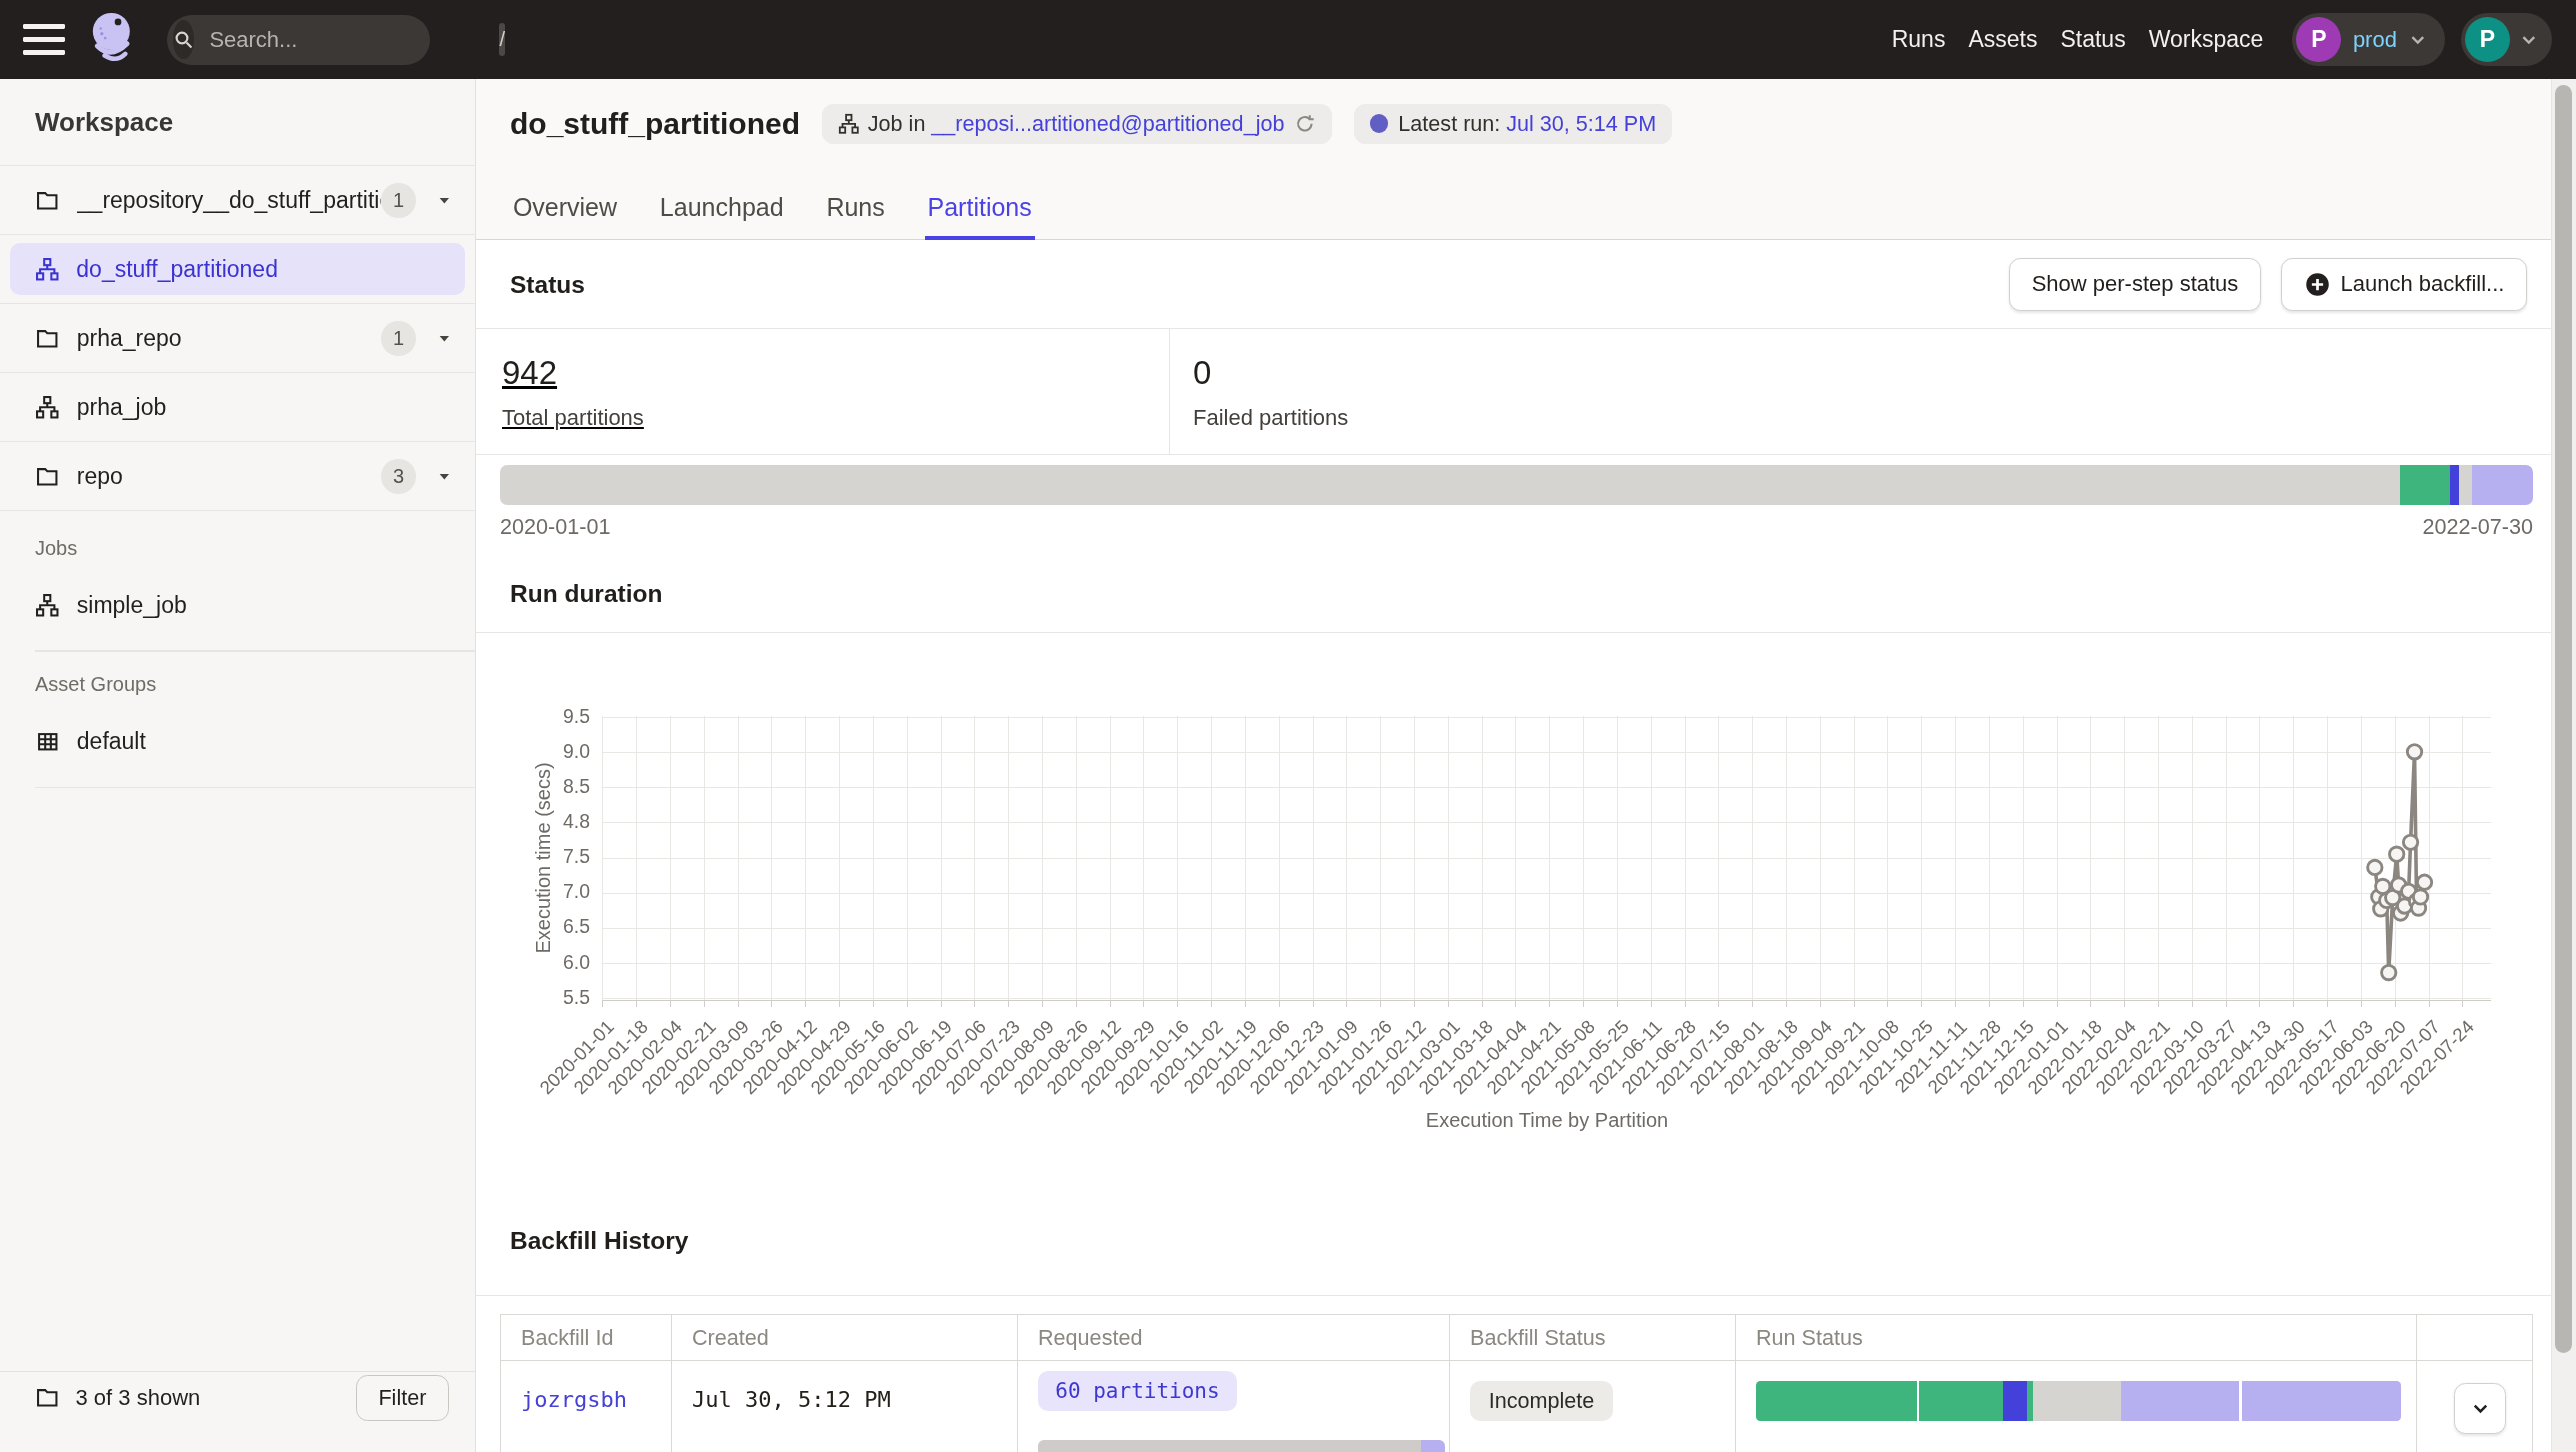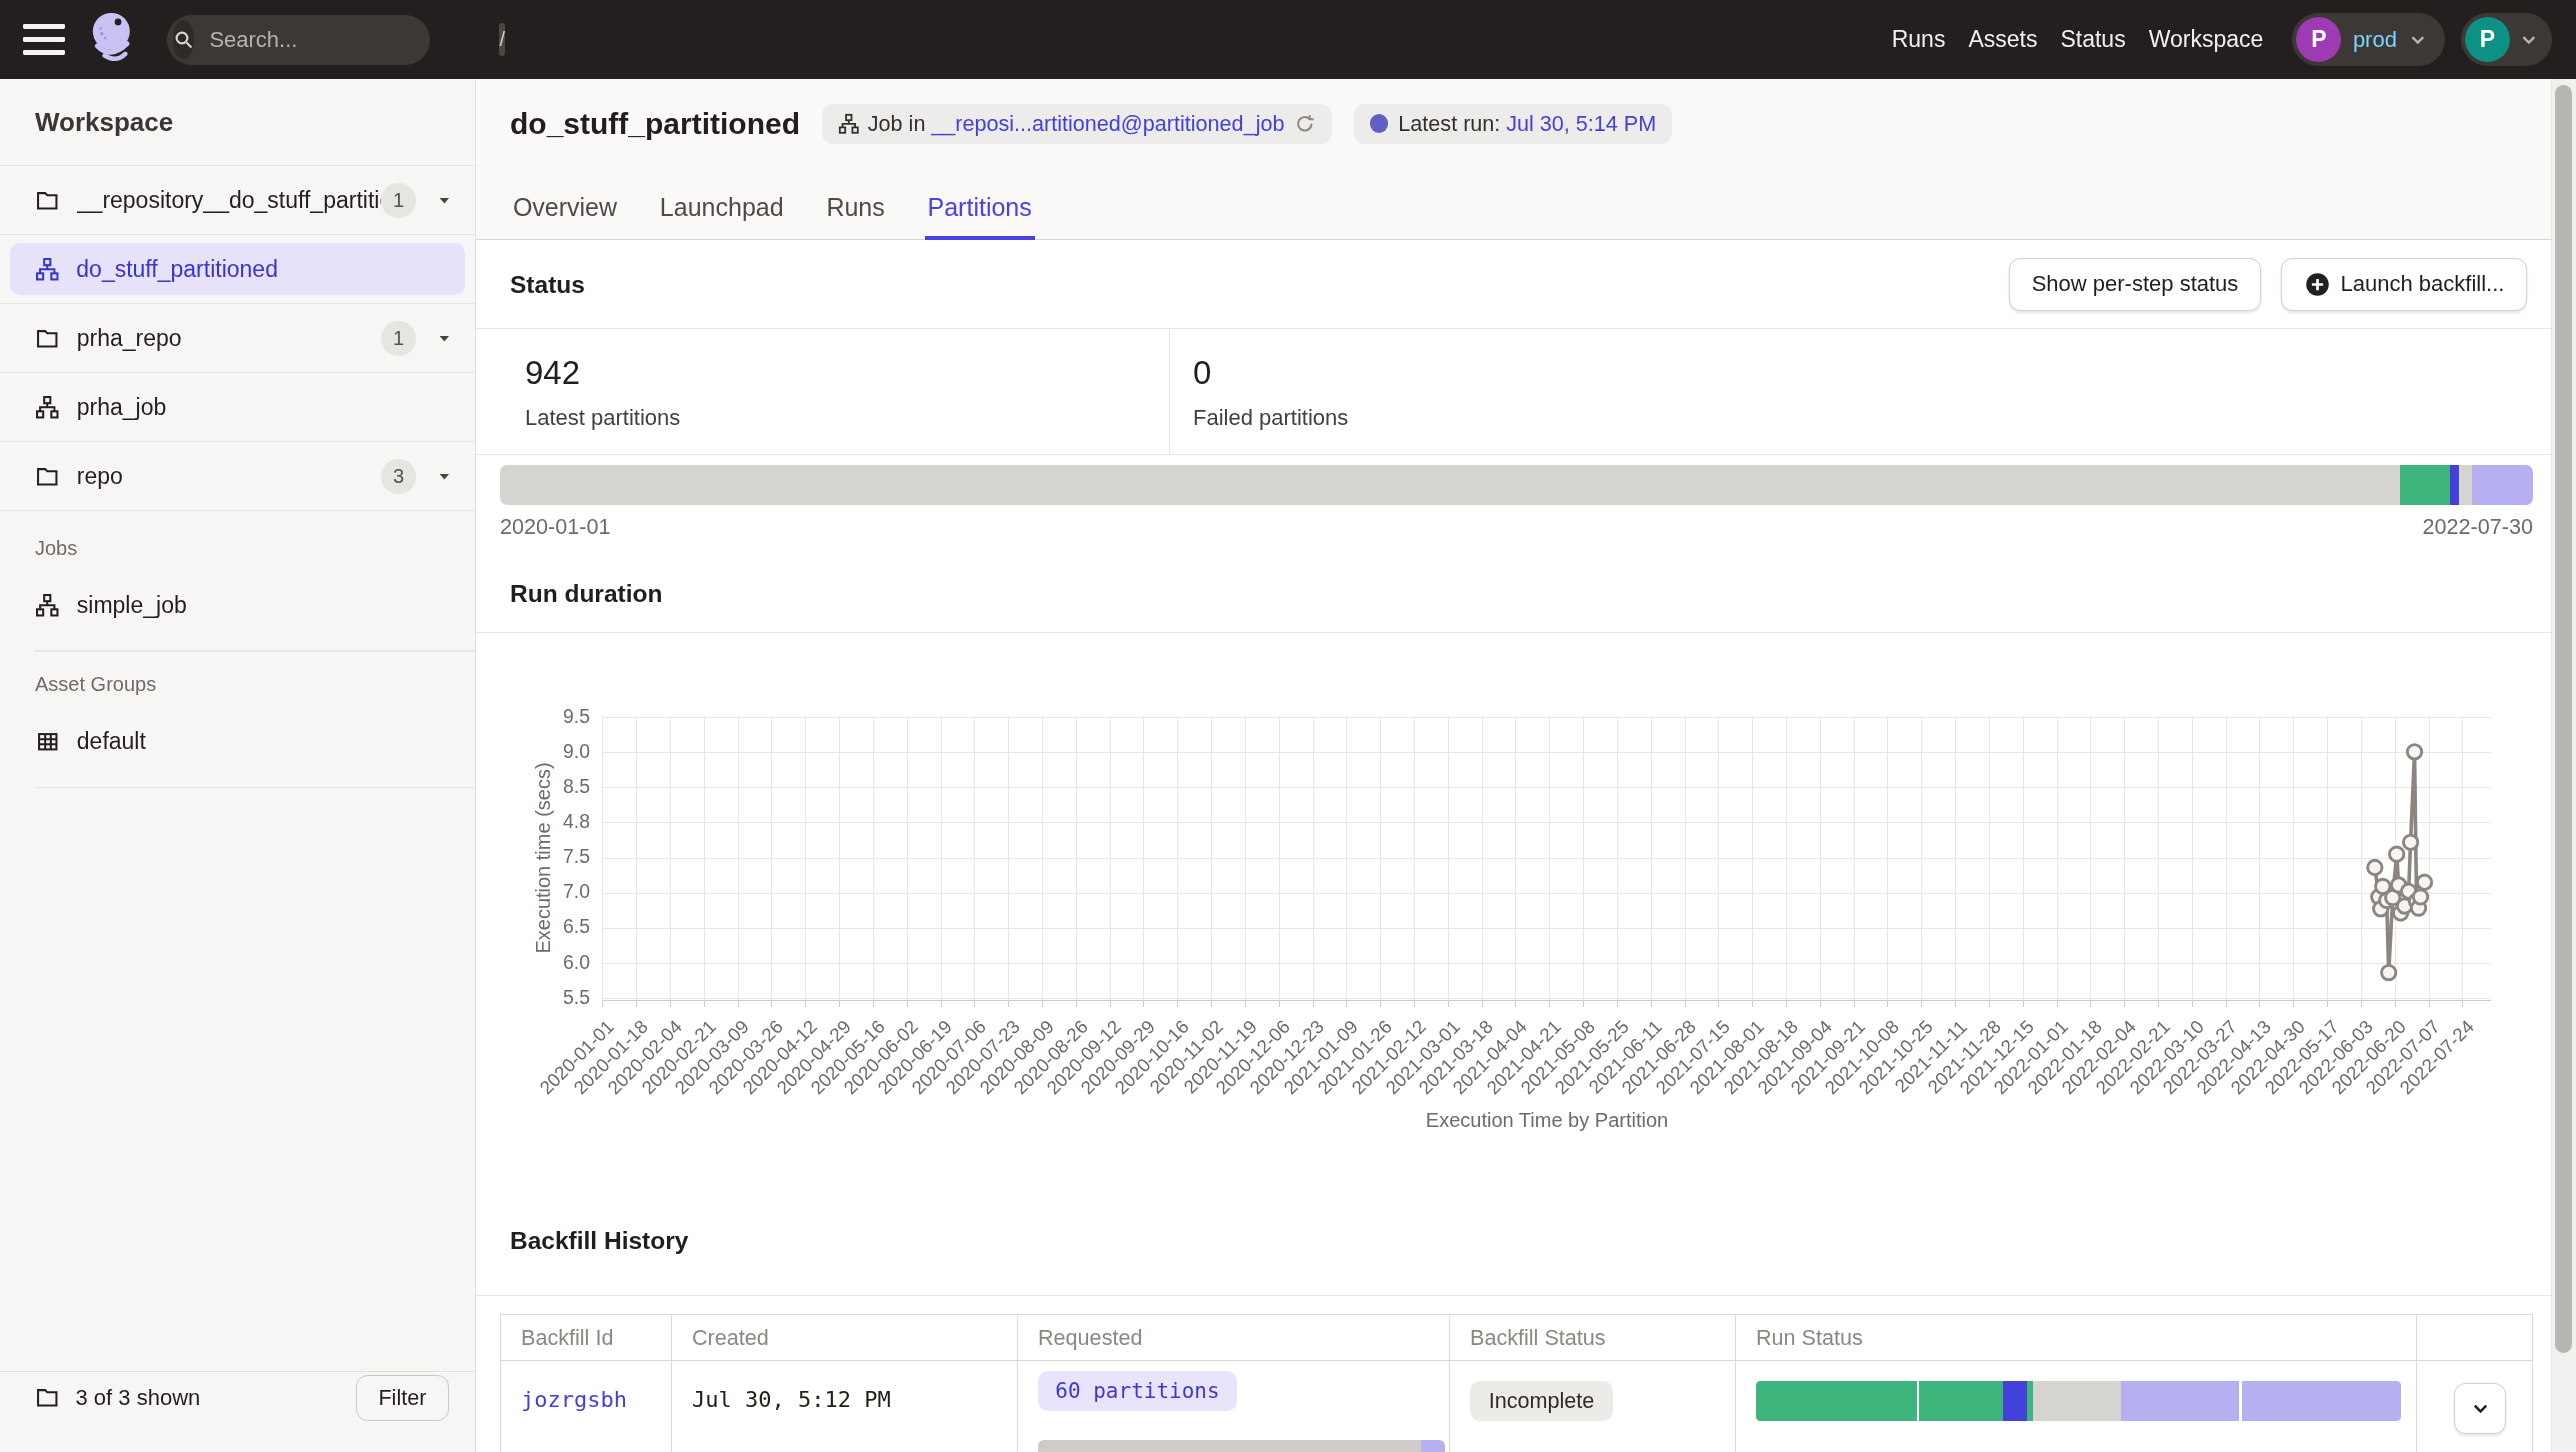--- a/index.html
+++ b/index.html
@@ -86,21 +86,21 @@
   .status-title{position:absolute;left:35px;top:32px;font-size:24.5px;font-weight:bold;color:#211e1c;}
   .head-buttons{position:absolute;right:24px;top:18.7px;display:flex;gap:20px;}
   .btn{height:53px;padding:0 21.6px;border-radius:11.5px;background:#fff;border:1.4px solid #d2d0cd;
     box-shadow:0 1.4px 2.9px rgba(0,0,0,0.10);font-size:22px;color:#211e1c;display:flex;
     align-items:center;gap:10px;cursor:pointer;}
   .btn .icon{width:27px;height:27px;}
 
   .stats{position:absolute;top:249px;left:0;right:0;height:125px;border-top:1.4px solid #e8e6e3;
     border-bottom:1.4px solid #e8e6e3;display:flex;}
   .stat-cell{box-sizing:border-box;padding-top:24.5px;}
-  .stat-cell.c1{width:694px;padding-left:50px;}
+  .stat-cell.c1{width:694px;padding-left:27px;text-decoration:underline;}
   .stat-cell.c2{width:689px;padding-left:23px;border-left:1.4px solid #e8e6e3;}
   .stat-cell.c3{flex:1;padding-left:32px;border-left:1.4px solid #e8e6e3;}
   .stat-value{font-size:33px;font-weight:500;color:#211e1c;}
   .stat-label{font-size:22px;color:#433f3b;margin-top:13px;}
 
   .pbar{position:absolute;top:386px;left:25px;width:2033px;height:40px;border-radius:7.2px;
     overflow:hidden;display:flex;}
   .pbar-labels{position:absolute;top:435px;left:25px;width:2033px;display:flex;
     justify-content:space-between;font-size:21.6px;color:#6e6a66;}
 
@@ -344,21 +344,21 @@
             <path d="M12 7v10M7 12h10" stroke="#fff" stroke-width="2.4"></path>
           </svg>
         <span>Launch backfill...</span>
       </button>
     </div>
   </div>
 
   <div class="stats">
     <div class="stat-cell c1">
       <div class="stat-value">942</div>
-      <div class="stat-label">Latest partitions</div>
+      <div class="stat-label">Total partitions</div>
     </div>
     <div class="stat-cell c2">
       <div class="stat-value">0</div>
       <div class="stat-label">Failed partitions</div>
     </div>
   </div>
 
   <div class="pbar">
       <div class="seg" style="width: 93.45%; background: rgb(214, 212, 209);"></div>
       <div class="seg" style="width: 2.45%; background: rgb(63, 181, 126);"></div>

